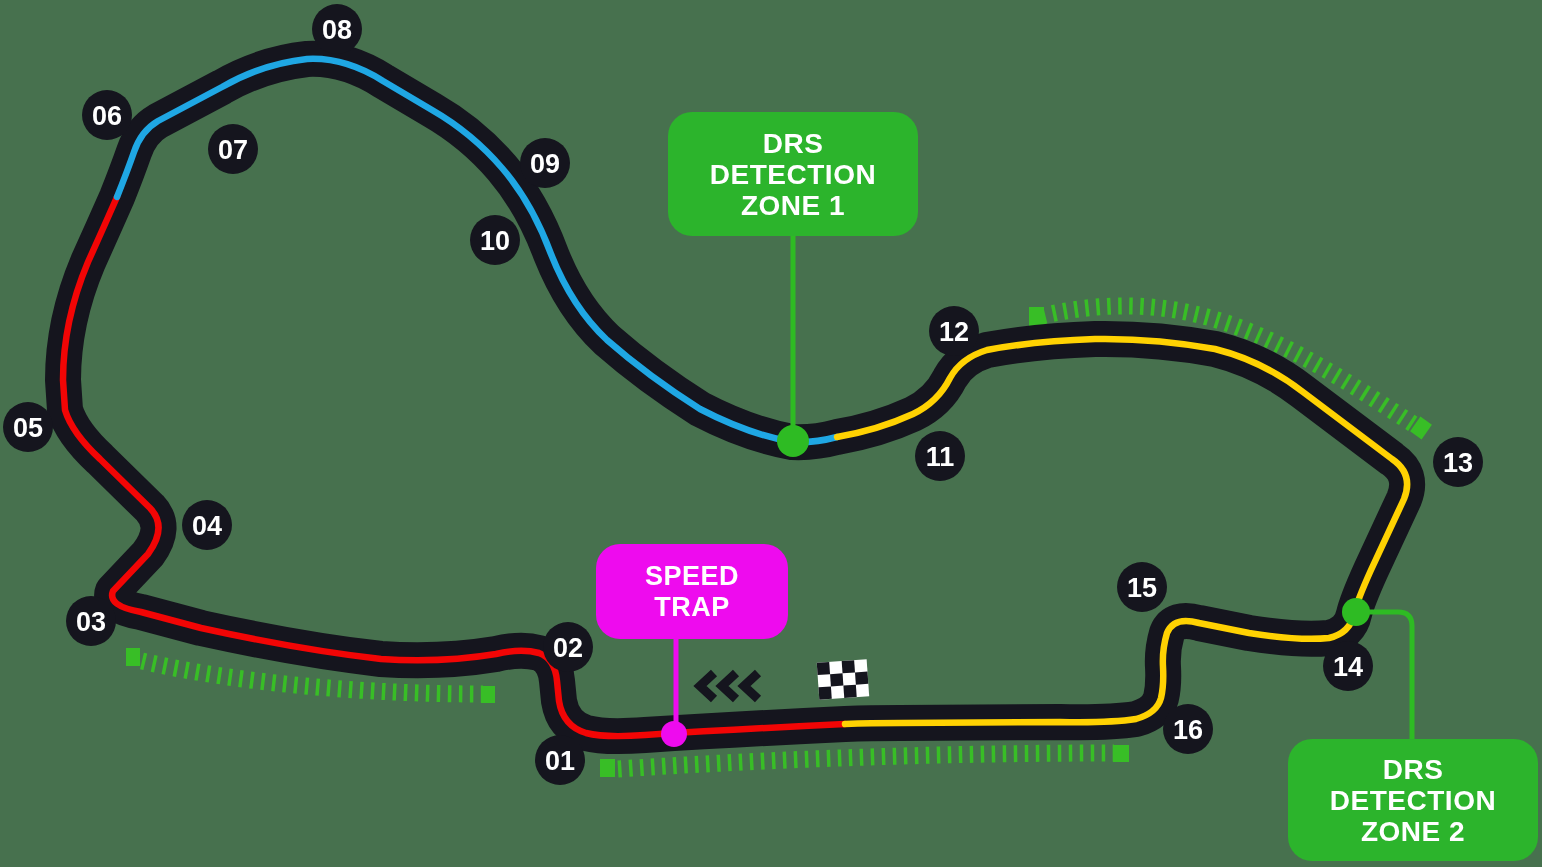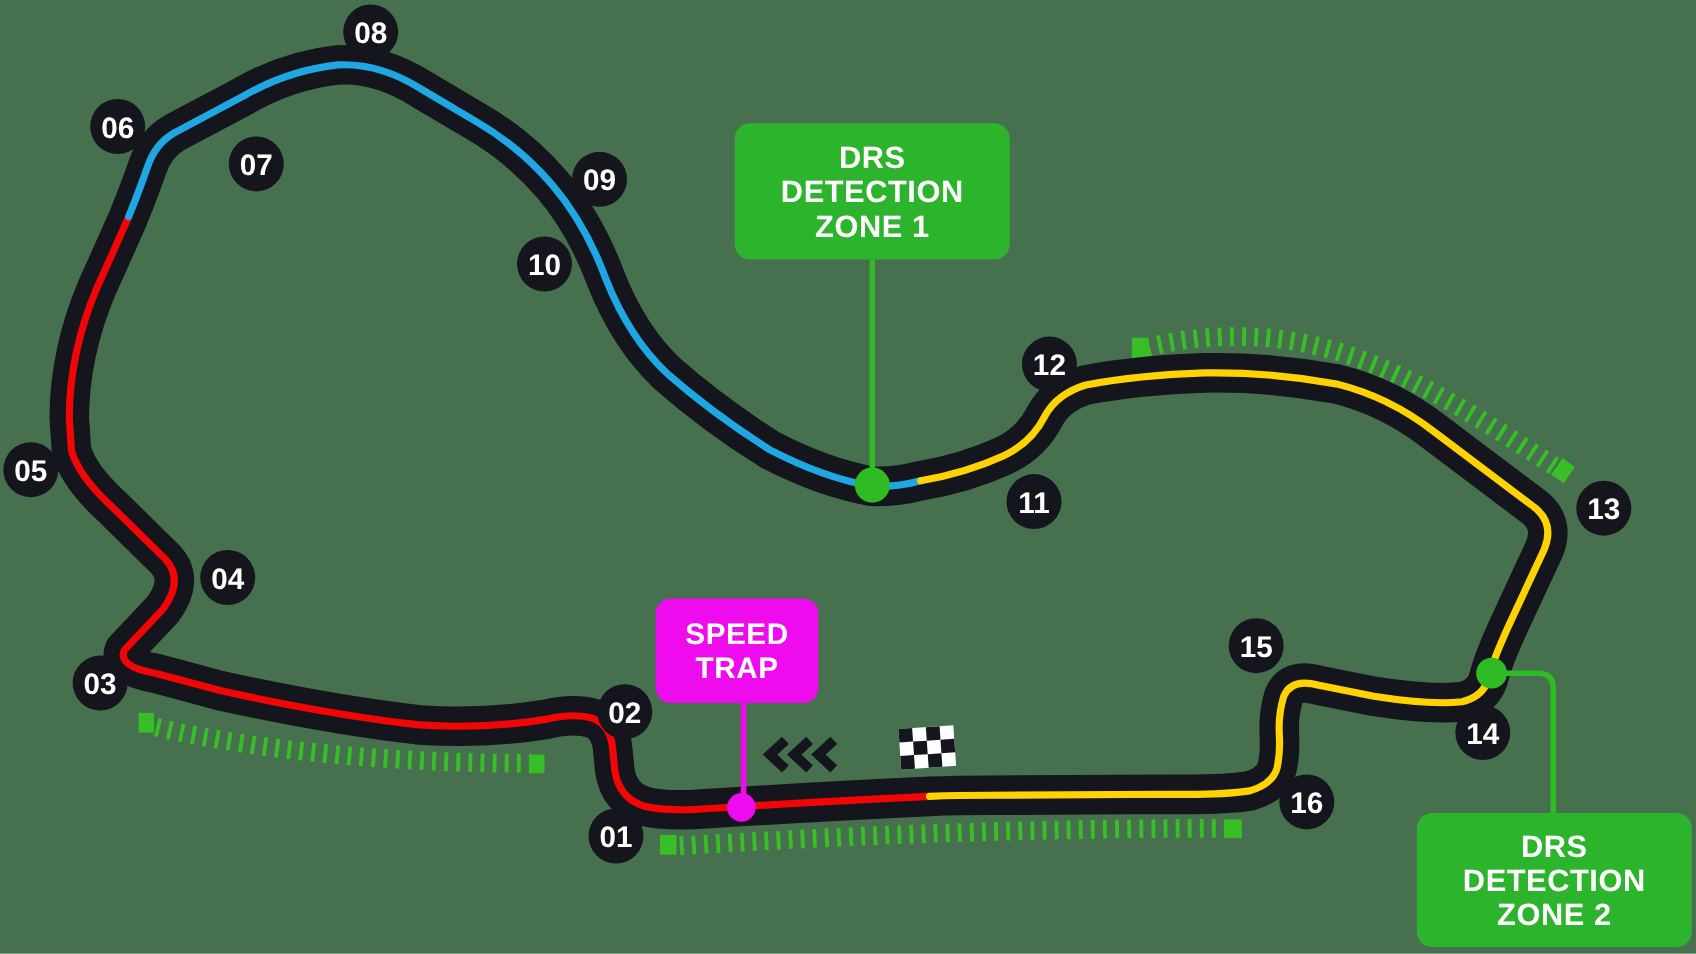--- a/index.html
+++ b/index.html
@@ -1,19 +1,19 @@
 <!DOCTYPE html>
 <html><head>
 <meta charset="utf-8">
 <style>
   html,body{margin:0;padding:0;}
   body{font-family:"Liberation Sans",sans-serif;}
   .stage{position:relative;width:1542px;height:867px;background:#47714E;overflow:hidden;}
   .stage svg{position:absolute;left:0;top:0;}
-  .sign{position:absolute;border-radius:14px;color:#ffffff;font-weight:bold;
+  .sign{position:absolute;border-radius:24px;color:#ffffff;font-weight:bold;
         display:flex;flex-direction:column;align-items:center;justify-content:center;
         text-align:center;text-transform:uppercase;letter-spacing:0.5px;}
   .sign.drs{background:#2CB42C;font-size:28px;line-height:31px;}
   .sign.speed{background:#EE0BEE;font-size:27px;line-height:31px;}
   .corner-num{fill:#ffffff;font-family:"Liberation Sans",sans-serif;font-weight:bold;
               font-size:27px;text-anchor:middle;dominant-baseline:central;}
 </style>
 </head>
 <body>
 
@@ -162,18 +162,18 @@
     <span>DETECTION</span>
     <span>ZONE 1</span>
   </div>
 
   <div class="sign drs" style="left:1288px;top:739px;width:250px;height:122px;">
     <span>DRS</span>
     <span>DETECTION</span>
     <span>ZONE 2</span>
   </div>
 
-  <div class="sign speed" style="left:596px;top:544px;width:148px;height:95px;">
+  <div class="sign speed" style="left:596px;top:544px;width:192px;height:95px;">
     <span>SPEED</span>
     <span>TRAP</span>
   </div>
 
 </div>
 
 </body></html>

